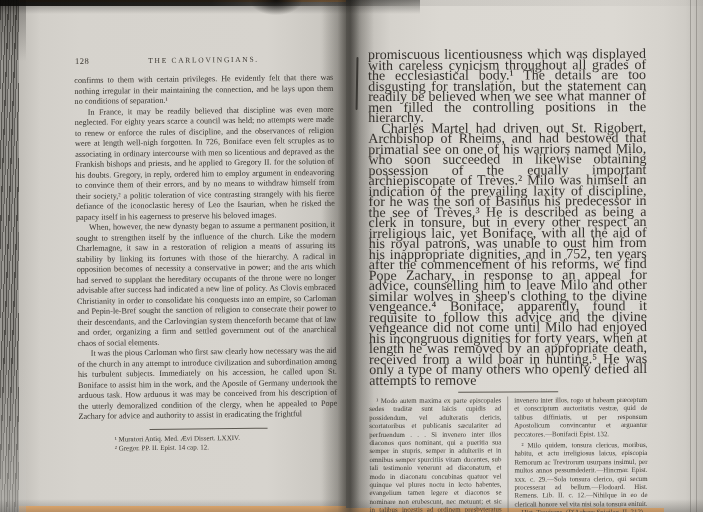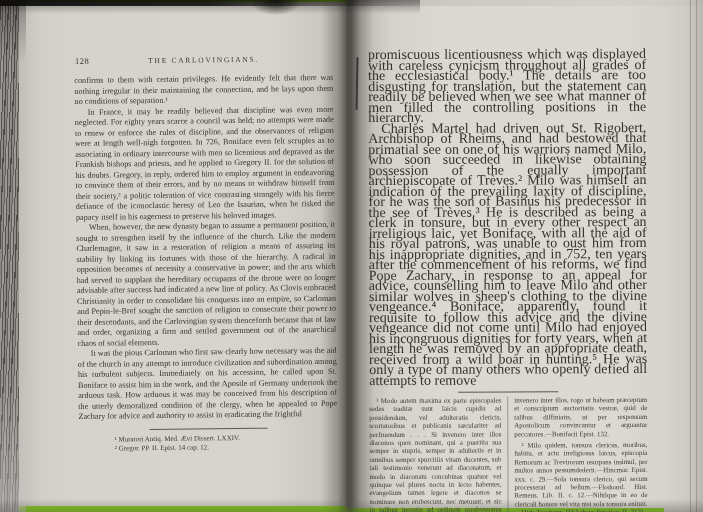--- a/index.html
+++ b/index.html
@@ -1,18 +1,18 @@
 <!DOCTYPE html>
 <html><head>
 <meta charset="utf-8">
 <style>
   html,body{margin:0;padding:0;background:#8a8883;}
   .scene{
     position:relative;width:703px;height:512px;overflow:hidden;
-    background:#84cc16;
+    background:#fdba74;
     font-family:"Liberation Serif","DejaVu Serif",serif;
   }
   
   .page-bg{position:absolute;top:0;bottom:0;}
   .page-bg.left{
     left:14px;width:332px;top:2px;bottom:6px;
     background:linear-gradient(90deg,#bdbab4 0,#d2cfc9 8%,#d6d3cd 20%,#d7d4ce 76%,#cbc8c2 92%,#a5a29b 100%);
   }
   .page-bg.right{
     left:346px;width:318px;top:0;bottom:4px;

